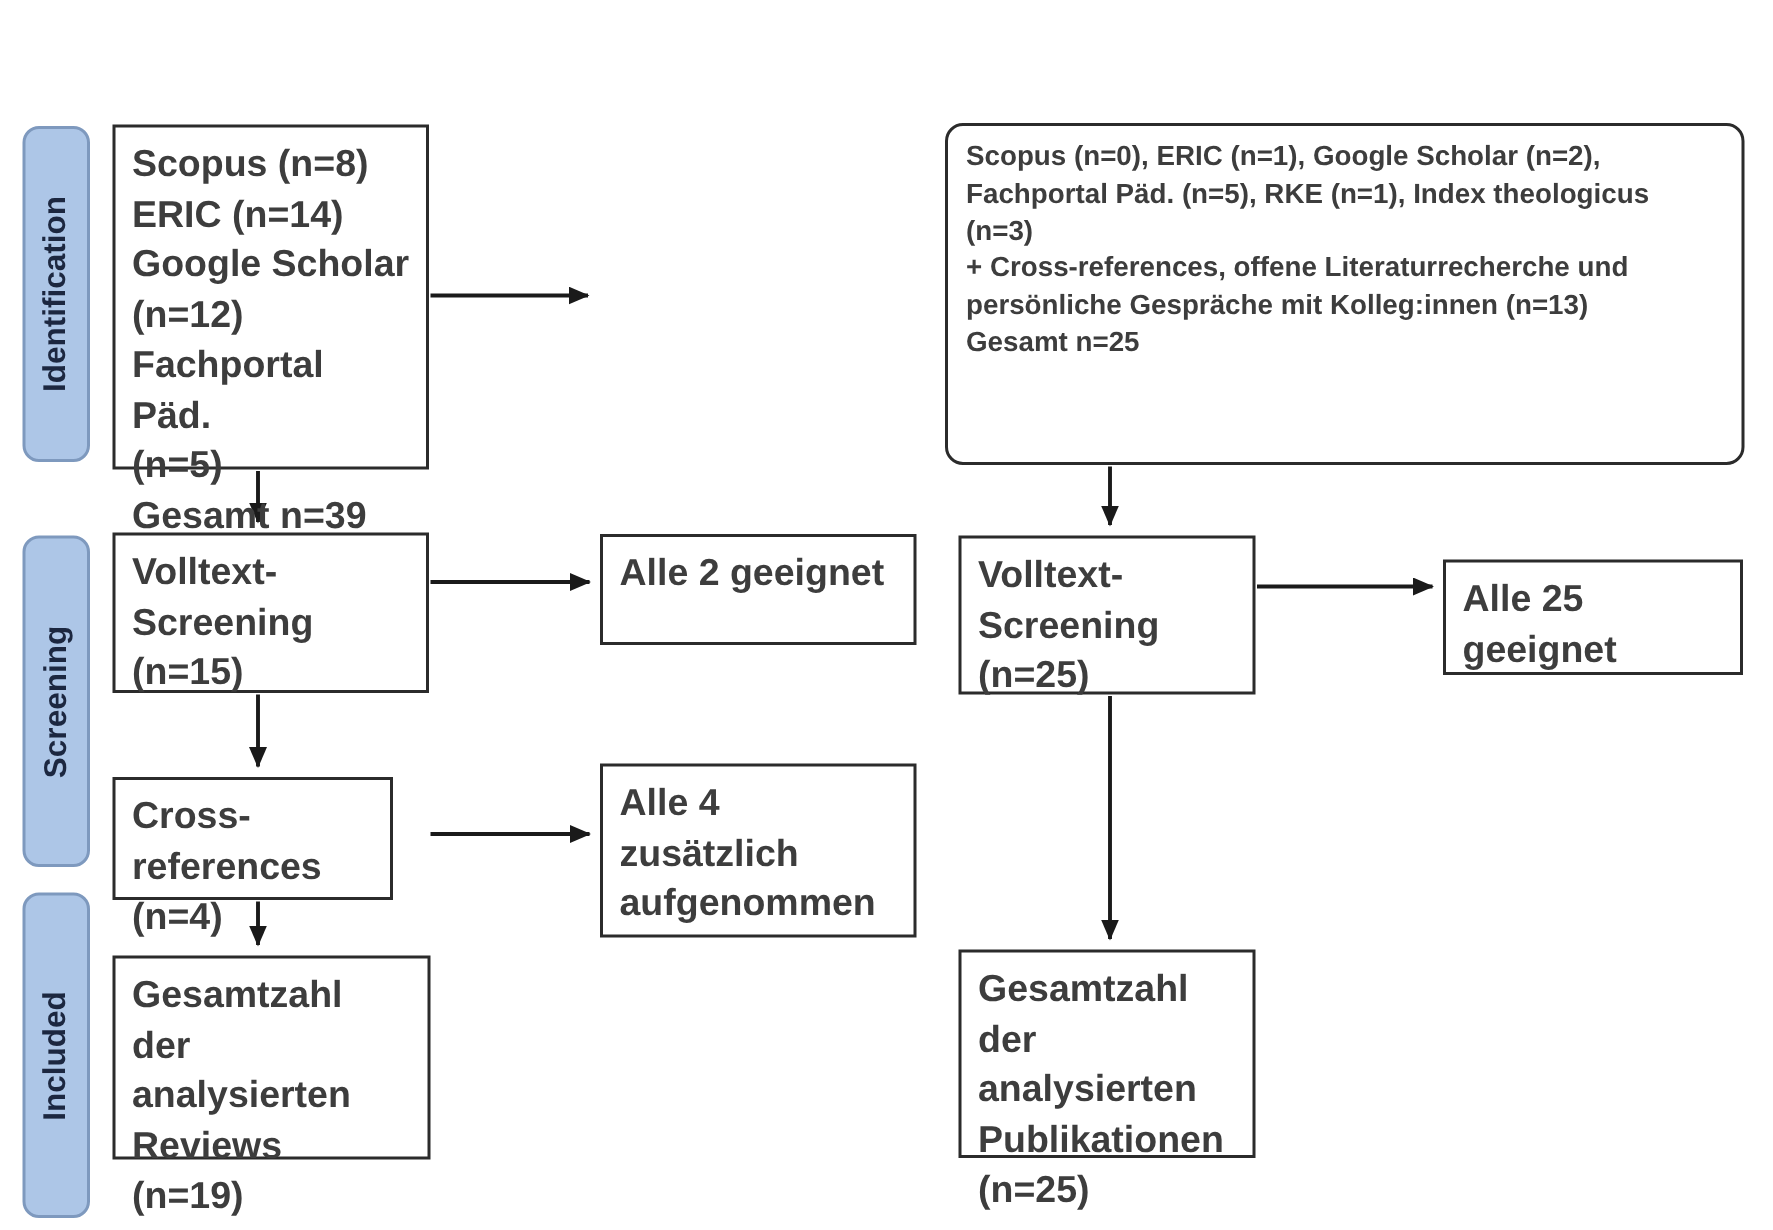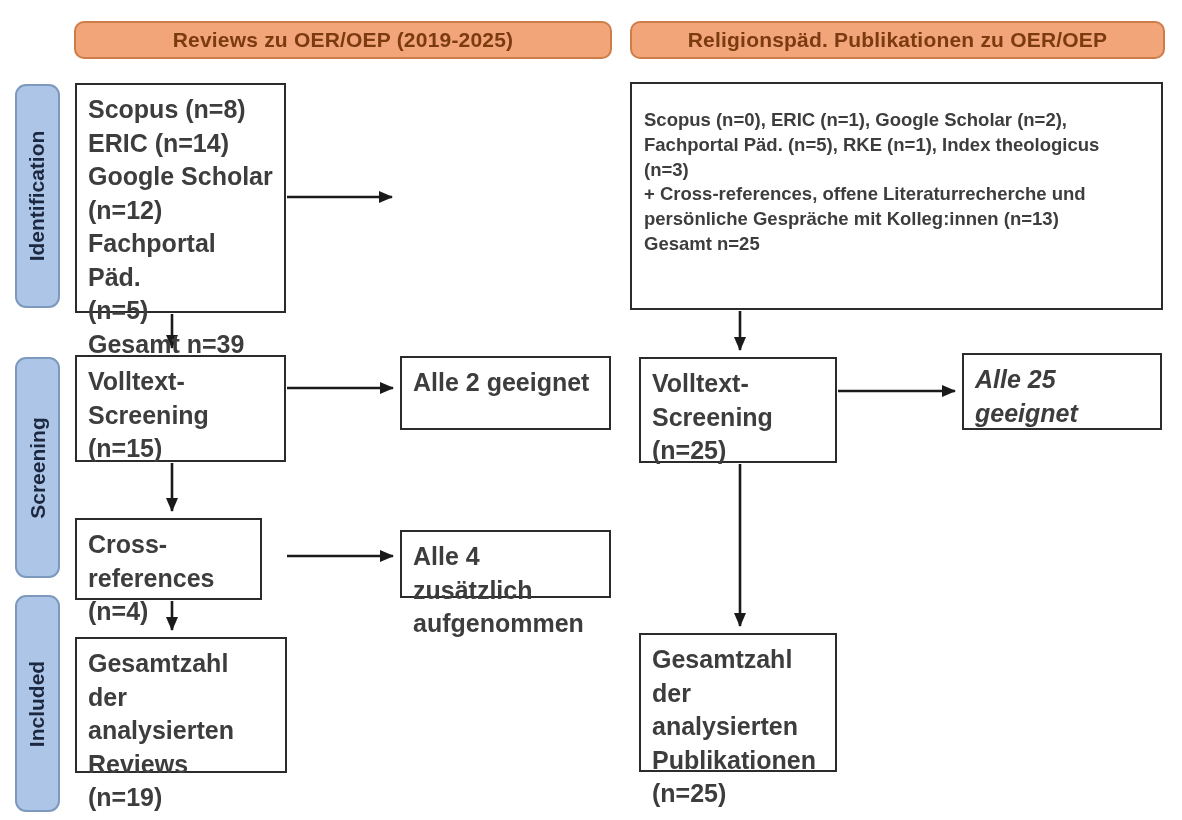--- a/index.html
+++ b/index.html
@@ -28,37 +28,37 @@
     border-radius:11px;display:flex;align-items:center;justify-content:center;
     color:var(--stage-text);font-size:21px;font-weight:700;
   }
   .stage>span{transform:rotate(-90deg);white-space:nowrap;}
   .box{
     position:absolute;box-sizing:border-box;background:#fff;
     border:2.6px solid var(--box-border);
     padding:8px 11px;color:var(--box-text);
     font-size:25px;font-weight:700;line-height:1.34;white-space:pre-line;
   }
-  .box.wide{font-size:18.5px;padding:24px 12px;}
+  .box.wide{font-size:18.5px;padding:8px 12px;border-radius:12px;}
   
   #hdr-left  {left:74px; top:21px; width:538px;}
   #hdr-right {left:630px;top:21px; width:535px;}
   #stage-identification{top:84px; height:224px;}
   #stage-screening     {top:357px;height:221px;}
   #stage-included      {top:595px;height:217px;}
   #box-l-sources {left:75px; top:83px; width:211px;height:230px;}
   #box-l-excluded{left:399px;top:82px; width:212px;height:233px;}
   #box-l-fulltext{left:75px; top:355px;width:211px;height:107px;}
   #box-l-ft-result{left:400px;top:356px;width:211px;height:74px;}
   #box-l-crossref{left:75px; top:518px;width:187px;height:82px;}
-  #box-l-cr-result{left:400px;top:530px;width:211px;height:68px;}
+  #box-l-cr-result{left:400px;top:509px;width:211px;height:116px;}
   #box-l-included{left:75px; top:637px;width:212px;height:136px;}
   #box-r-sources {left:630px;top:82px; width:533px;height:228px;}
   #box-r-fulltext{left:639px;top:357px;width:198px;height:106px;}
-  #box-r-ft-result{left:962px;top:353px;width:200px;height:77px;font-style:italic;}
+  #box-r-ft-result{left:962px;top:373px;width:200px;height:77px;}
   #box-r-included{left:639px;top:633px;width:198px;height:139px;}
 </style>
 </head>
 <body>
 
 <div class="canvas">
 
   <svg class="arrows" viewBox="0 0 1182 820">
     <defs>
       <marker id="ah" markerUnits="userSpaceOnUse" markerWidth="15" markerHeight="13" refX="13" refY="6" orient="auto">
@@ -69,22 +69,20 @@
     <line x1="172" y1="314" x2="172" y2="348" marker-end="url(#ah)"></line>
     <line x1="287" y1="388" x2="393" y2="388" marker-end="url(#ah)"></line>
     <line x1="172" y1="463" x2="172" y2="511" marker-end="url(#ah)"></line>
     <line x1="287" y1="556" x2="393" y2="556" marker-end="url(#ah)"></line>
     <line x1="172" y1="601" x2="172" y2="630" marker-end="url(#ah)"></line>
     <line x1="740" y1="311" x2="740" y2="350" marker-end="url(#ah)"></line>
     <line x1="838" y1="391" x2="955" y2="391" marker-end="url(#ah)"></line>
     <line x1="740" y1="464" x2="740" y2="626" marker-end="url(#ah)"></line>
   </svg>
 
-  <div class="hdr" id="hdr-left">Reviews zu OER/OEP (2019-2025)</div>
-  <div class="hdr" id="hdr-right">Religionspäd. Publikationen zu OER/OEP</div>
 
   <div class="stage" id="stage-identification">
     <span>Identification</span>
   </div>
   <div class="stage" id="stage-screening">
     <span>Screening</span>
   </div>
   <div class="stage" id="stage-included">
     <span>Included</span>
   </div>

